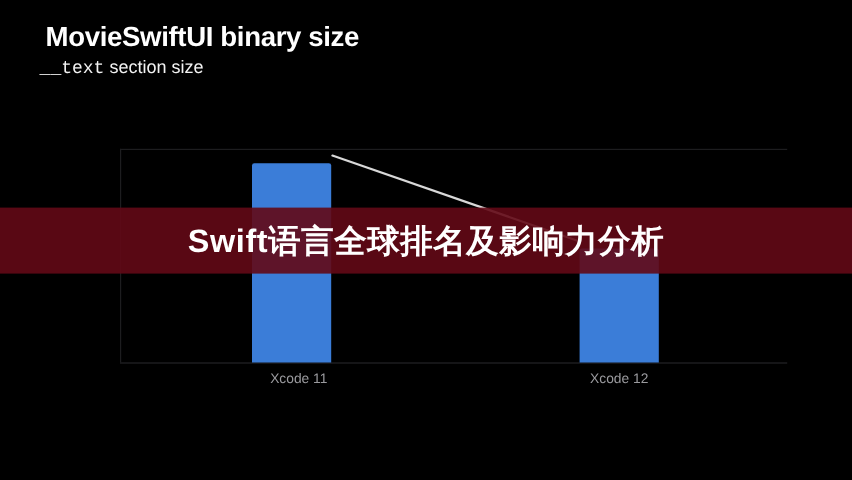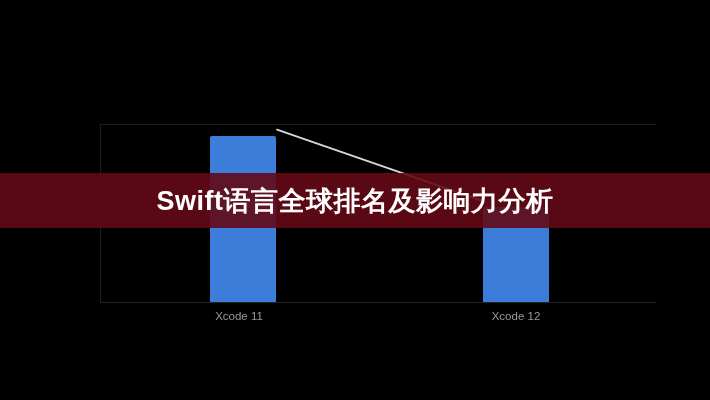--- a/index.html
+++ b/index.html
@@ -112,21 +112,21 @@
   }
 
   .tick-label {
     position: absolute;
     top: 186px;
     font-size: 11.5px;
     color: #9a9a9e;
     white-space: nowrap;
     text-align: center;
   }
-  .tick-label.t1 { left: 99px; width: 80px; }
+  .tick-label.t1 { left: 109px; width: 80px; }
   .tick-label.t2 { left: 376px; width: 80px; }
 
   
   .credit {
     position: absolute;
     left: 33px;
     top: 374px;
     font-size: 7.3px;
     color: #4c4c4f;
     white-space: nowrap;
@@ -151,21 +151,25 @@
     color: #ffffff;
     letter-spacing: 0.5px;
     white-space: nowrap;
   }
 </style>
 </head>
 <body>
 
 <div id="screenshot" style="background: rgb(0, 0, 0);">
 
+  <div class="chart-title">MovieSwiftUI binary size</div>
 
+  <div class="chart-subtitle">
+    <span class="mono">__text</span><span class="sans"> section size</span>
+  </div>
 
   <div class="plot">
 
     <div class="gridline-top"></div>
     <div class="axis-y"></div>
     <div class="axis-x"></div>
 
     <div class="bar b1" title="Xcode 11: 100" style="height: 166.355px; background: rgb(59, 125, 216);"></div>
     <div class="bar b2" title="Xcode 12: 57" style="height: 94.8224px; background: rgb(59, 125, 216);"></div>
 

